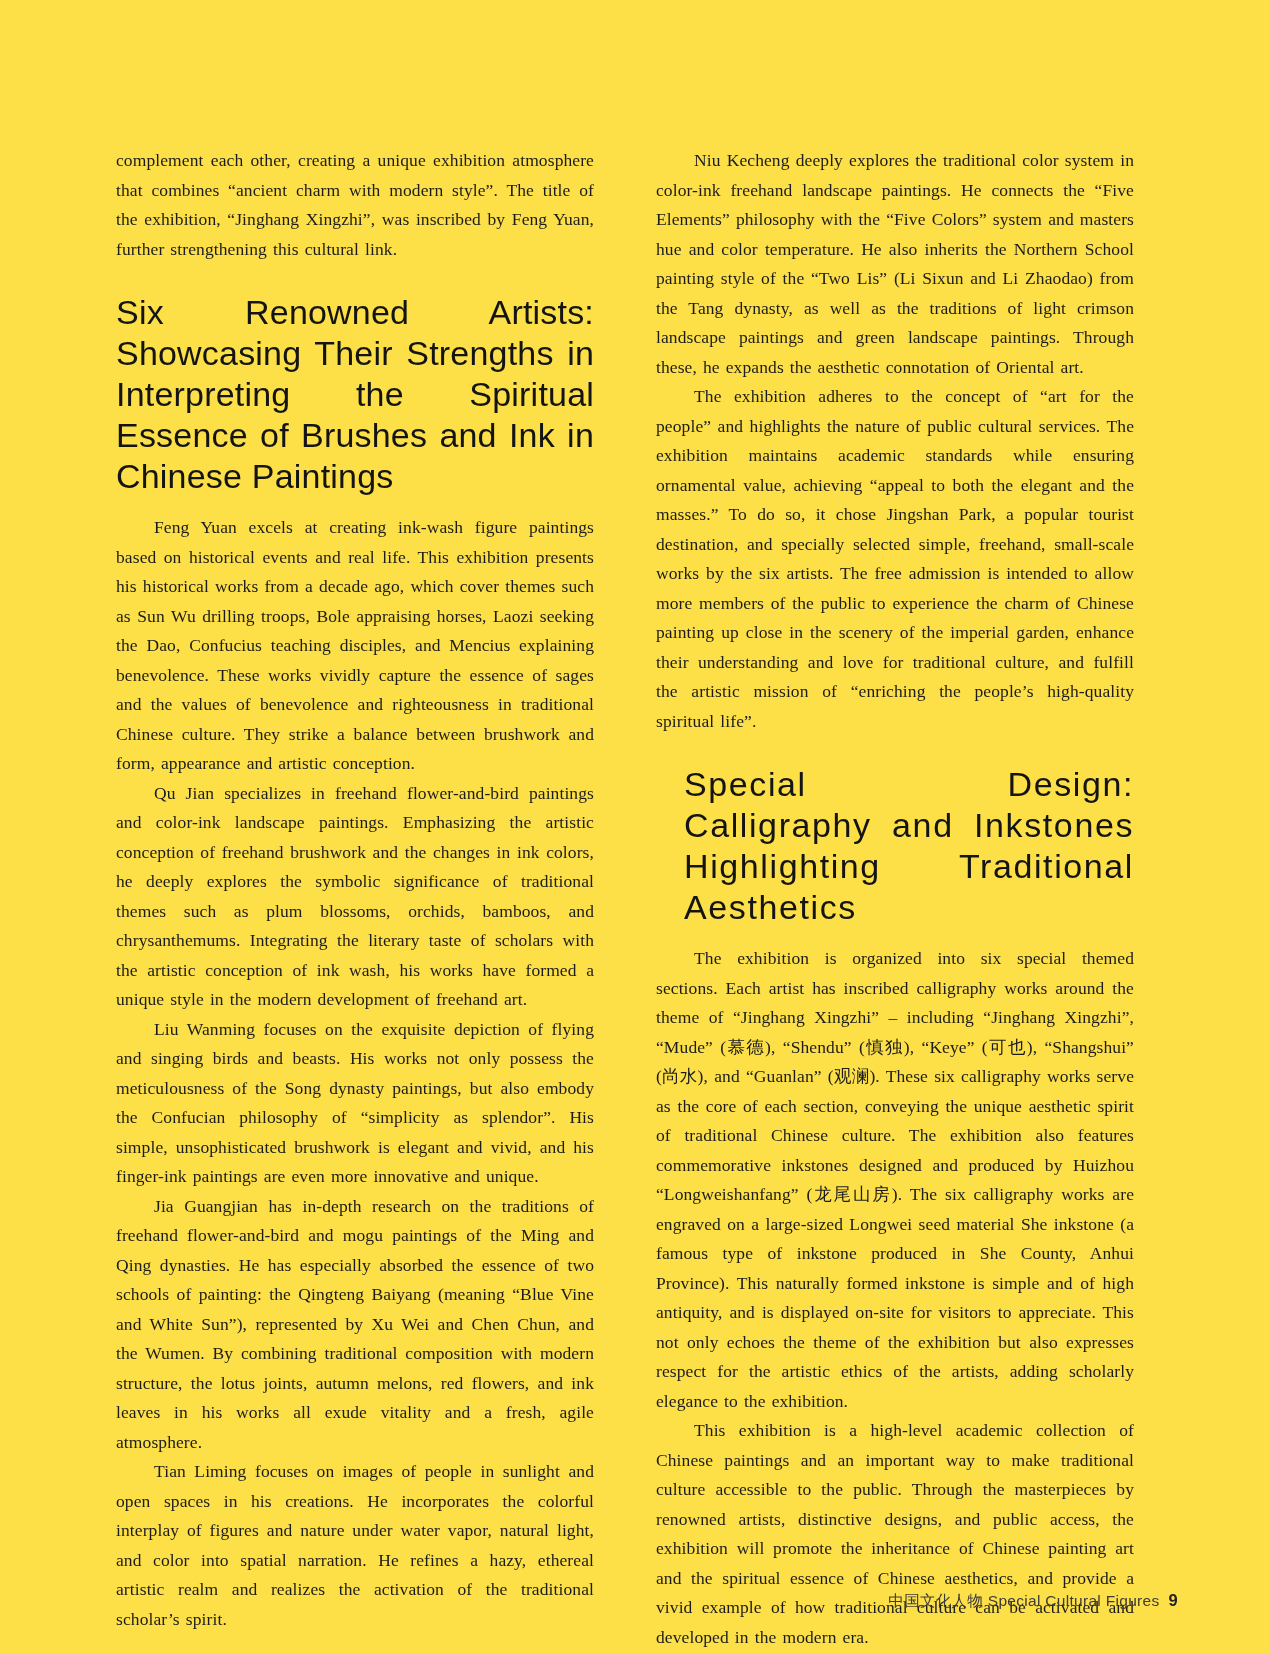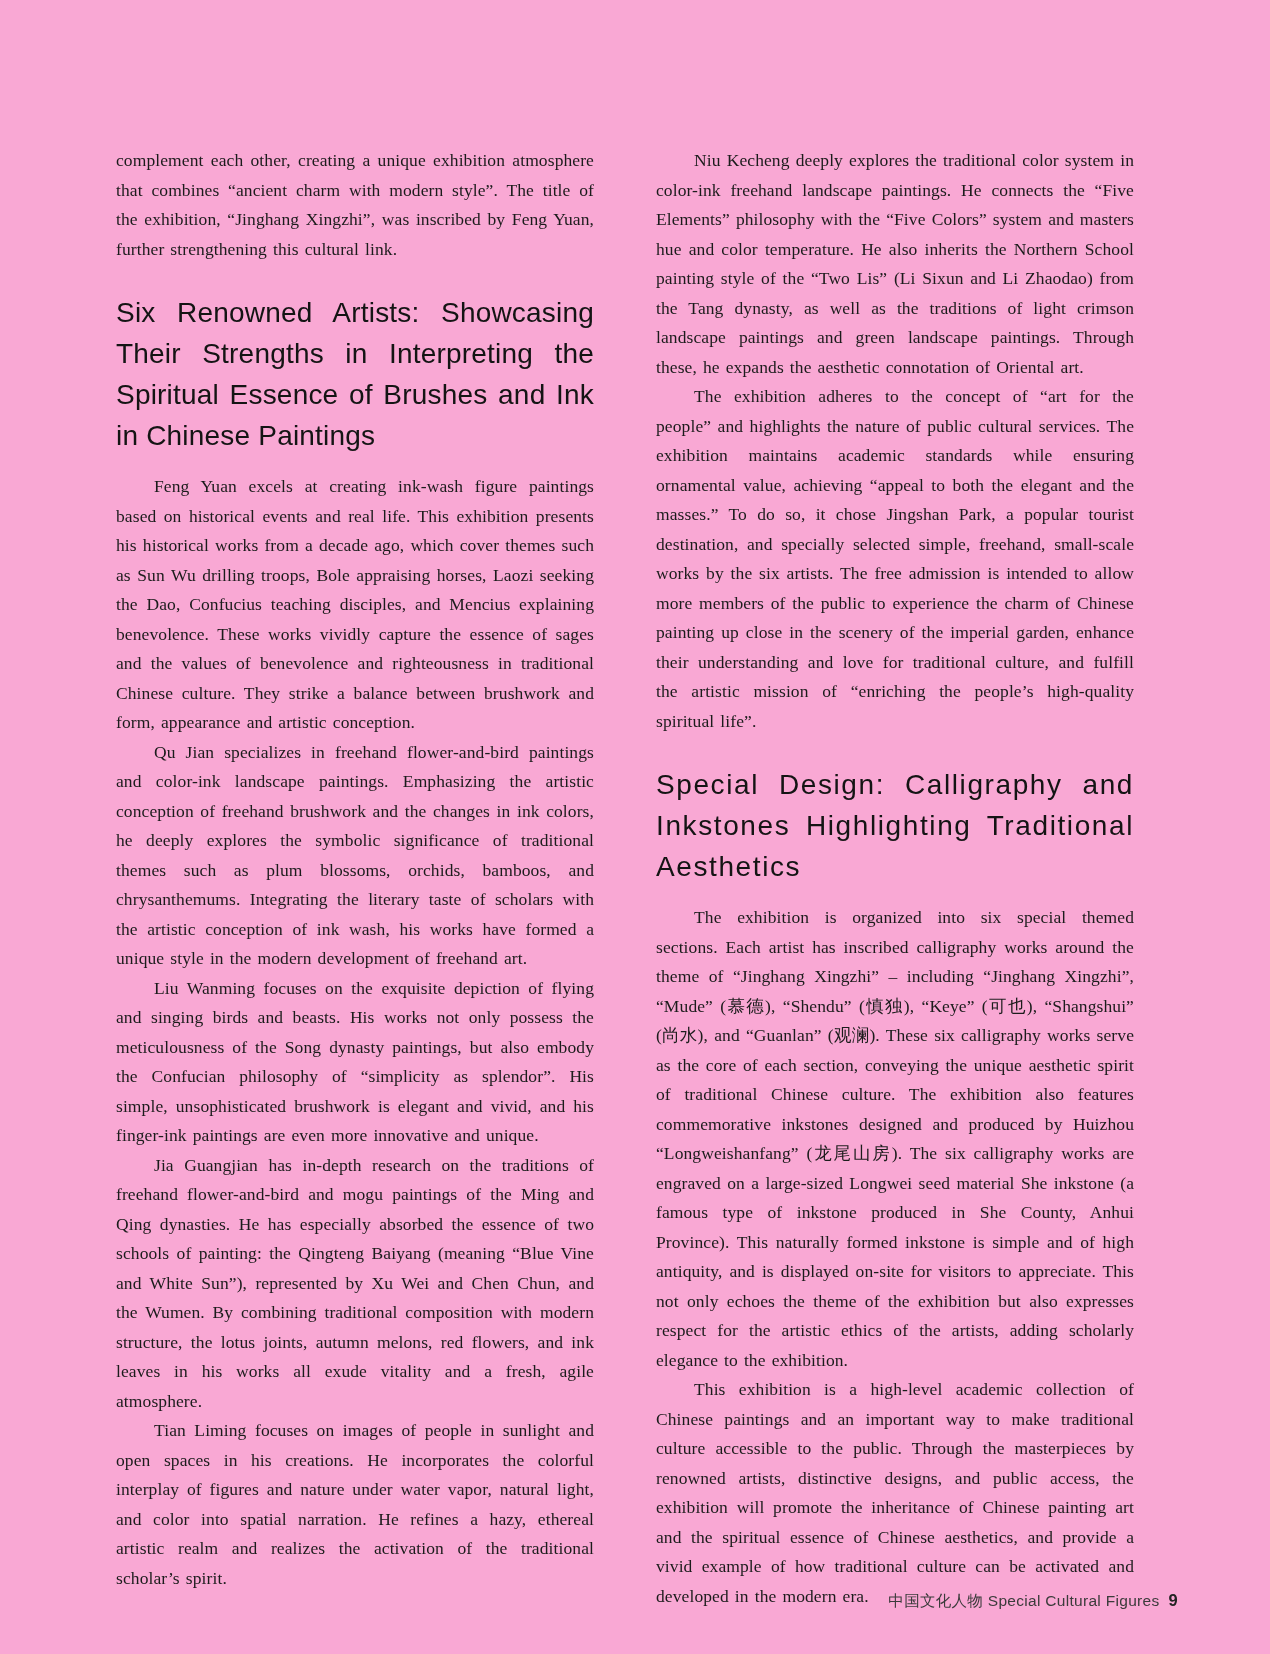--- a/index.html
+++ b/index.html
@@ -1,20 +1,20 @@
 <!DOCTYPE html>
 <html><head>
 <meta charset="utf-8">
 <style>
   html, body { margin: 0; padding: 0; background: #e8e8e8; }
   .page {
     position: relative;
     width: 1270px;
     height: 1654px;
-    background: #f9a8d4;
+    background: #fde047;
     margin: 0 auto;
     overflow: hidden;
     color: #1c1c1c;
   }
   .columns {
     position: absolute;
     top: 146px;
     left: 116px;
     display: flex;
     gap: 62px;
@@ -25,29 +25,29 @@
     font-size: 17.5px;
     line-height: 29.5px;
     text-align: justify;
     margin: 0;
     word-spacing: 0.09em;
     letter-spacing: 0.1px;
   }
   .body-para.indent { text-indent: 38px; }
   .section-heading {
     font-family: "Liberation Sans", "DejaVu Sans", sans-serif;
-    font-size: 28px;
+    font-size: 34px;
     line-height: 41px;
     font-weight: 400;
     color: #141414;
     text-align: justify;
     margin: 28px 0 16px 0;
     letter-spacing: 0.2px;
   }
-  .section-heading.letterspaced { letter-spacing: 1.6px; }
+  .section-heading.letterspaced { letter-spacing: 1.6px; margin-left: 28px; }
   .footer {
     position: absolute;
     right: 92px;
     bottom: 42px;
     font-family: "Liberation Sans", "DejaVu Sans", sans-serif;
     font-size: 15.5px;
     color: #3b3b3b;
     letter-spacing: 0.3px;
     white-space: nowrap;
   }

